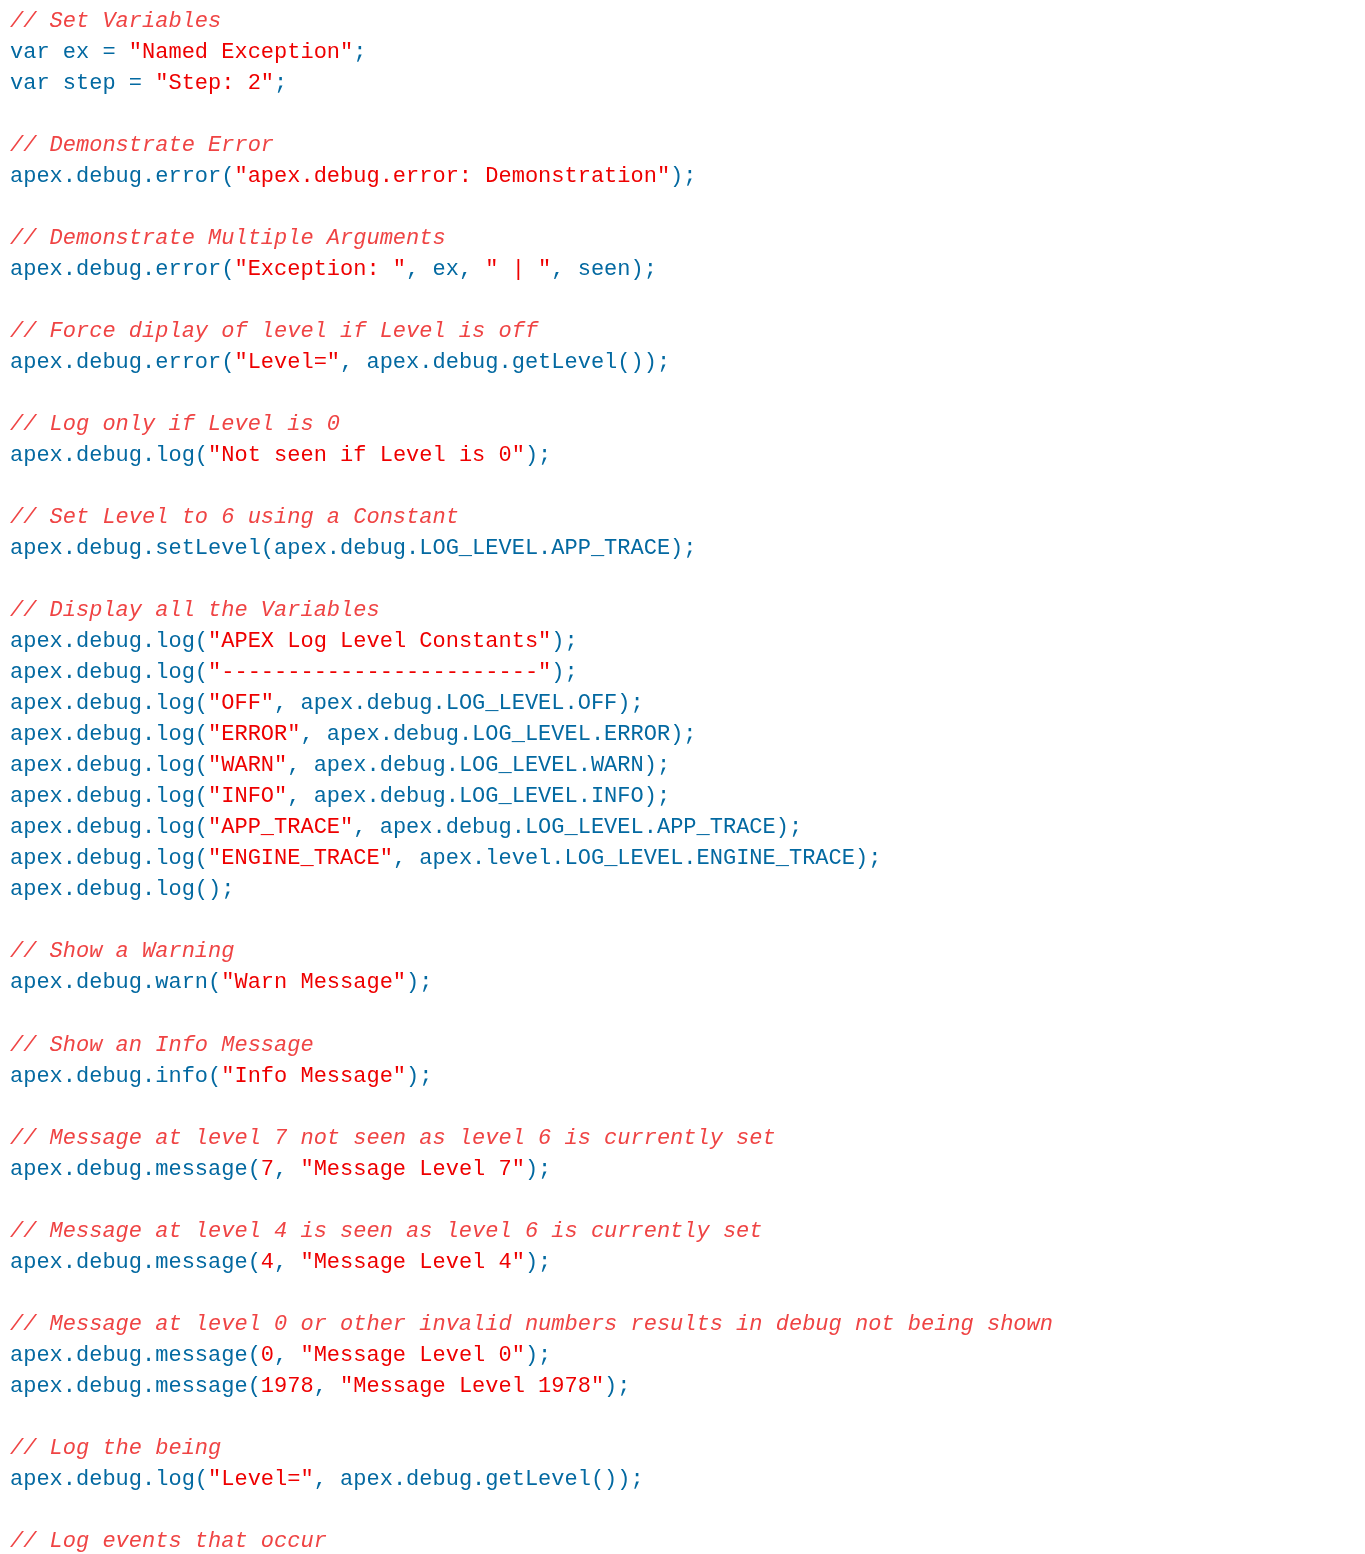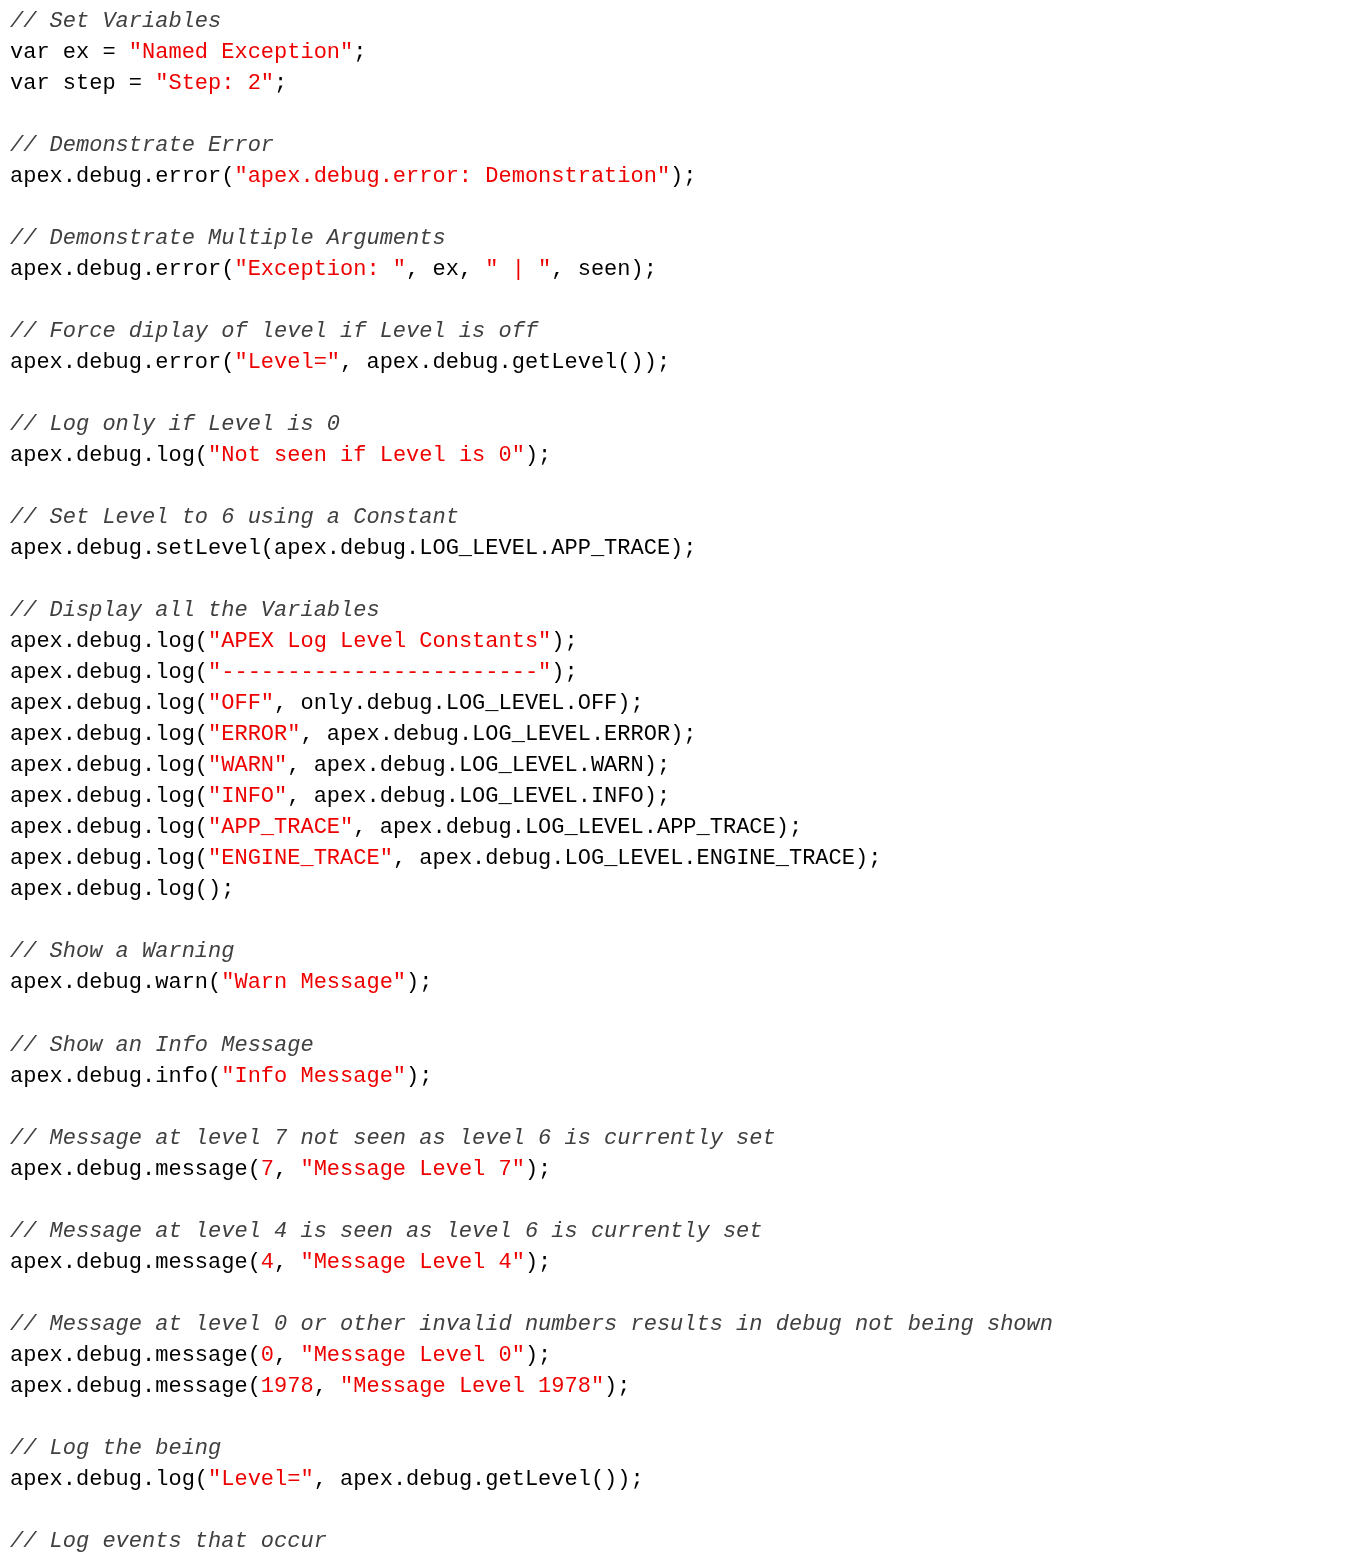--- a/index.html
+++ b/index.html
@@ -12,24 +12,24 @@
   }
   pre.code {
     font-family: "Courier New", Courier, monospace;
     font-size: 22px;
     line-height: 1.41;
     white-space: pre;
     margin: 0;
     padding: 6px 10px;
     color: #000000;
   }
-  .cmt { color: #404040; font-style: italic; text-align: right; }
+  .cmt { color: #ef4444; font-style: italic; text-align: right; }
   .str { color: #ee0000; }
   .num { color: #ee0000; }
-  .pln { color: #000000; }
+  .pln { color: #0369a1; }
 </style>
 </head>
 <body>
 
 <pre class="code"><span class="cmt">// Set Variables</span>
 <span class="pln">var ex = </span><span class="str">"Named Exception"</span><span class="pln">;</span>
 <span class="pln">var step = </span><span class="str">"Step: 2"</span><span class="pln">;</span>
 
 <span class="cmt">// Demonstrate Error</span>
 <span class="pln">apex.debug.error(</span><span class="str">"apex.debug.error: Demonstration"</span><span class="pln">);</span>
@@ -42,26 +42,26 @@
 
 <span class="cmt">// Log only if Level is 0</span>
 <span class="pln">apex.debug.log(</span><span class="str">"Not seen if Level is 0"</span><span class="pln">);</span>
 
 <span class="cmt">// Set Level to 6 using a Constant</span>
 <span class="pln">apex.debug.setLevel(apex.debug.LOG_LEVEL.APP_TRACE);</span>
 
 <span class="cmt">// Display all the Variables</span>
 <span class="pln">apex.debug.log(</span><span class="str">"APEX Log Level Constants"</span><span class="pln">);</span>
 <span class="pln">apex.debug.log(</span><span class="str">"------------------------"</span><span class="pln">);</span>
-<span class="pln">apex.debug.log(</span><span class="str">"OFF"</span><span class="pln">, only.debug.LOG_LEVEL.OFF);</span>
+<span class="pln">apex.debug.log(</span><span class="str">"OFF"</span><span class="pln">, apex.debug.LOG_LEVEL.OFF);</span>
 <span class="pln">apex.debug.log(</span><span class="str">"ERROR"</span><span class="pln">, apex.debug.LOG_LEVEL.ERROR);</span>
 <span class="pln">apex.debug.log(</span><span class="str">"WARN"</span><span class="pln">, apex.debug.LOG_LEVEL.WARN);</span>
 <span class="pln">apex.debug.log(</span><span class="str">"INFO"</span><span class="pln">, apex.debug.LOG_LEVEL.INFO);</span>
 <span class="pln">apex.debug.log(</span><span class="str">"APP_TRACE"</span><span class="pln">, apex.debug.LOG_LEVEL.APP_TRACE);</span>
-<span class="pln">apex.debug.log(</span><span class="str">"ENGINE_TRACE"</span><span class="pln">, apex.debug.LOG_LEVEL.ENGINE_TRACE);</span>
+<span class="pln">apex.debug.log(</span><span class="str">"ENGINE_TRACE"</span><span class="pln">, apex.level.LOG_LEVEL.ENGINE_TRACE);</span>
 <span class="pln">apex.debug.log();</span>
 
 <span class="cmt">// Show a Warning</span>
 <span class="pln">apex.debug.warn(</span><span class="str">"Warn Message"</span><span class="pln">);</span>
 
 <span class="cmt">// Show an Info Message</span>
 <span class="pln">apex.debug.info(</span><span class="str">"Info Message"</span><span class="pln">);</span>
 
 <span class="cmt">// Message at level 7 not seen as level 6 is currently set</span>
 <span class="pln">apex.debug.message(</span><span class="num">7</span><span class="pln">, </span><span class="str">"Message Level 7"</span><span class="pln">);</span>

